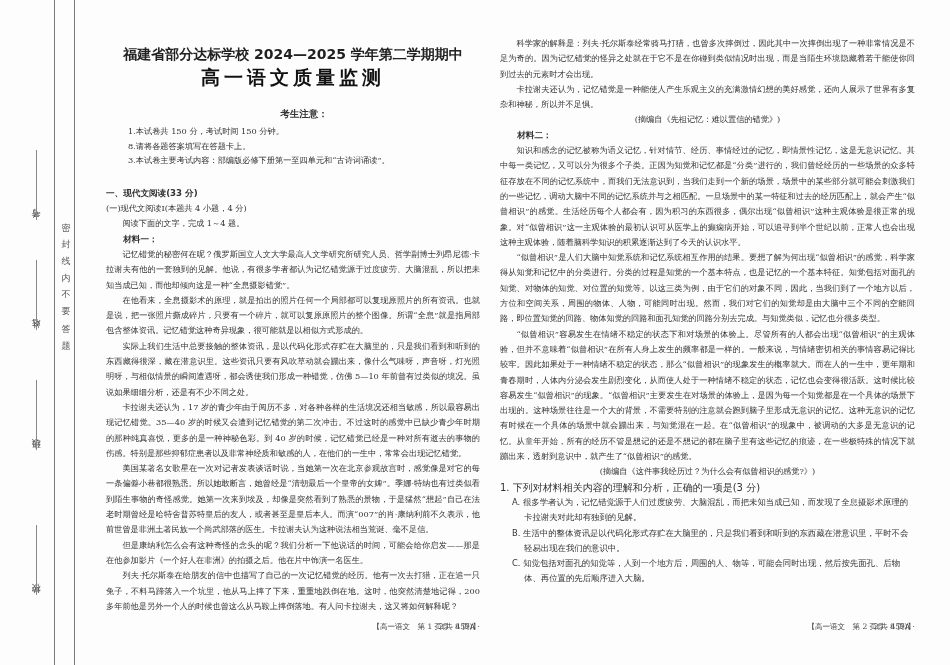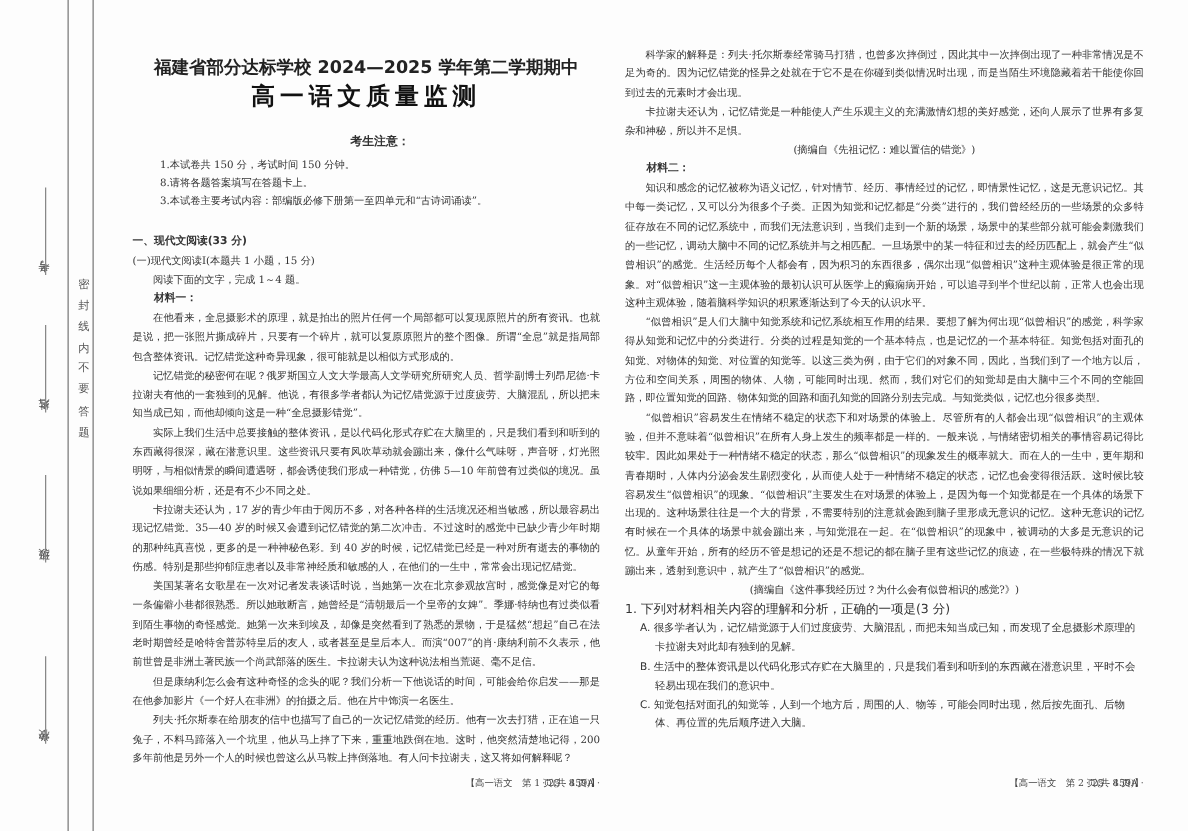--- a/index.html
+++ b/index.html
@@ -68,25 +68,25 @@
 <div class="page left">
   <div class="exam-title">福建省部分达标学校 2024—2025 学年第二学期期中</div>
   <div class="exam-subtitle">高一语文质量监测</div>
   <div class="notice-box">
     <div class="notice-head">考生注意：</div>
     <div class="notice-item">1.本试卷共 150 分，考试时间 150 分钟。</div>
     <div class="notice-item">8.请将各题答案填写在答题卡上。</div>
     <div class="notice-item">3.本试卷主要考试内容：部编版必修下册第一至四单元和“古诗词诵读”。</div>
   </div>
   <div class="section-head">一、现代文阅读(33 分)</div>
-  <div class="sub-head">(一)现代文阅读Ⅰ(本题共 1 小题，15 分)</div>
+  <div class="sub-head">(一)现代文阅读Ⅰ(本题共 4 小题，4 分)</div>
   <div class="instr">阅读下面的文字，完成 1～4 题。</div>
   <div class="material-head">材料一：</div>
+  <p class="para">记忆错觉的秘密何在呢？俄罗斯国立人文大学最高人文学研究所研究人员、哲学副博士列昂尼德·卡拉谢夫有他的一套独到的见解。他说，有很多学者都认为记忆错觉源于过度疲劳、大脑混乱，所以把未知当成已知，而他却倾向这是一种“全息摄影错觉”。</p>
   <p class="para">在他看来，全息摄影术的原理，就是拍出的照片任何一个局部都可以复现原照片的所有资讯。也就是说，把一张照片撕成碎片，只要有一个碎片，就可以复原原照片的整个图像。所谓“全息”就是指局部包含整体资讯。记忆错觉这种奇异现象，很可能就是以相似方式形成的。</p>
-  <p class="para">记忆错觉的秘密何在呢？俄罗斯国立人文大学最高人文学研究所研究人员、哲学副博士列昂尼德·卡拉谢夫有他的一套独到的见解。他说，有很多学者都认为记忆错觉源于过度疲劳、大脑混乱，所以把未知当成已知，而他却倾向这是一种“全息摄影错觉”。</p>
   <p class="para">实际上我们生活中总要接触的整体资讯，是以代码化形式存贮在大脑里的，只是我们看到和听到的东西藏得很深，藏在潜意识里。这些资讯只要有风吹草动就会蹦出来，像什么气味呀，声音呀，灯光照明呀，与相似情景的瞬间遭遇呀，都会诱使我们形成一种错觉，仿佛 5—10 年前曾有过类似的境况。虽说如果细细分析，还是有不少不同之处。</p>
   <p class="para">卡拉谢夫还认为，17 岁的青少年由于阅历不多，对各种各样的生活境况还相当敏感，所以最容易出现记忆错觉。35—40 岁的时候又会遭到记忆错觉的第二次冲击。不过这时的感觉中已缺少青少年时期的那种纯真喜悦，更多的是一种神秘色彩。到 40 岁的时候，记忆错觉已经是一种对所有逝去的事物的伤感。特别是那些抑郁症患者以及非常神经质和敏感的人，在他们的一生中，常常会出现记忆错觉。</p>
   <p class="para">美国某著名女歌星在一次对记者发表谈话时说，当她第一次在北京参观故宫时，感觉像是对它的每一条偏僻小巷都很熟悉。所以她敢断言，她曾经是“清朝最后一个皇帝的女婢”。季娜·特纳也有过类似看到陌生事物的奇怪感觉。她第一次来到埃及，却像是突然看到了熟悉的景物，于是猛然“想起”自己在法老时期曾经是哈特舍普苏特皇后的友人，或者甚至是皇后本人。而演“007”的肖·康纳利前不久表示，他前世曾是非洲土著民族一个尚武部落的医生。卡拉谢夫认为这种说法相当荒诞、毫不足信。</p>
   <p class="para">但是康纳利怎么会有这种奇怪的念头的呢？我们分析一下他说话的时间，可能会给你启发——那是在他参加影片《一个好人在非洲》的拍摄之后。他在片中饰演一名医生。</p>
   <p class="para">列夫·托尔斯泰在给朋友的信中也描写了自己的一次记忆错觉的经历。他有一次去打猎，正在追一只兔子，不料马蹄落入一个坑里，他从马上摔了下来，重重地跌倒在地。这时，他突然清楚地记得，200 多年前他是另外一个人的时候也曾这么从马鞍上摔倒落地。有人问卡拉谢夫，这又将如何解释呢？</p>
 </div>
 <div class="footer left">
   <span class="center">【高一语文　第 1 页(共 8 页)】</span>
   <span class="code">· 25 - 459A ·</span>
 </div>

